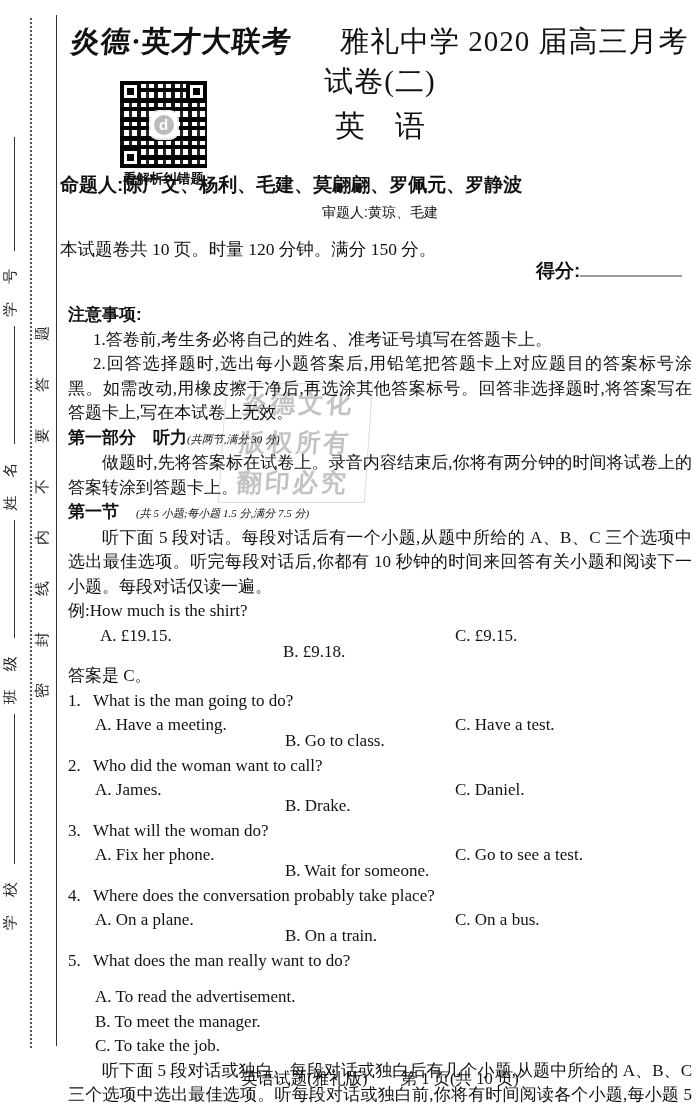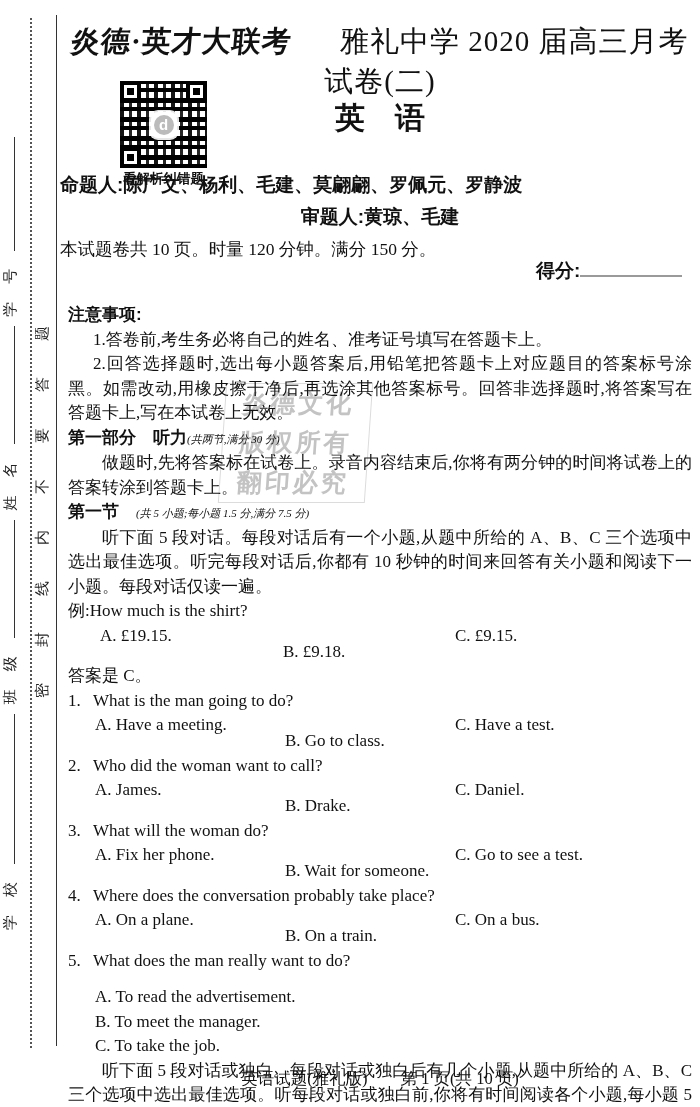--- a/index.html
+++ b/index.html
@@ -44,24 +44,24 @@
   .qr .f::after { content:""; position:absolute; left:3px; top:3px; width:7px; height:7px; background:#000; }
   .f-tl { left:0; top:0; } .f-tr { right:0; top:0; } .f-bl { left:0; bottom:0; }
   .qr-logo { position:absolute; left:50%; top:50%; transform:translate(-50%,-50%); width:26px; height:26px;
     background:#fff; border-radius:7px; display:flex; align-items:center; justify-content:center;
     box-shadow:0 0 0 2px rgba(255,255,255,.9); }
   .qr-logo span { width:20px; height:20px; border-radius:50%; background:#bbb; color:#fff; font-weight:bold;
     font-size:15px; line-height:20px; text-align:center; font-family:"Liberation Sans",sans-serif; }
   .qr-caption { position:absolute; left:110px; top:170px; width:107px; text-align:center;
     font-size:13.5px; font-weight:600; z-index:2; }
 
-  .subject-title { position:absolute; top:98px; left:60px; width:640px; text-align:center;
-    font-size:30px; font-weight:bold; z-index:2; }
+  .subject-title { position:absolute; top:106px; left:60px; width:640px; text-align:center;
+    font-size:30px; font-weight:normal; z-index:2; }
   .setters   { position:absolute; top:172px; left:60px; width:640px; text-align:left; font-size:19px; font-weight:bold; z-index:2; }
-  .reviewers { position:absolute; top:204px; left:60px; width:640px; text-align:center; font-size:19px; font-weight:bold; z-index:2; }
+  .reviewers { position:absolute; top:204px; left:60px; width:640px; text-align:center; font-size:14px; font-weight:normal; z-index:2; }
   .exam-info { position:absolute; top:237px; left:60px; width:640px; text-align:left; font-size:17.5px; z-index:2; }
   .score-row { position:absolute; top:257px; left:536px; font-size:19px; font-weight:bold; z-index:2; }
   .score-line { display:inline-block; width:102px; height:20px; border-bottom:2px solid #9a9a9a; }
 
   
   .body-col { position:absolute; left:68px; top:303px; width:624px; z-index:2;
     font-size:17px; line-height:24.5px; text-align:justify; }
   .b { font-weight:bold; font-family:"Liberation Sans","DejaVu Sans",sans-serif; }
   .h-note { font-style:italic; font-size:11px; }
   .ind  { text-indent:25px; }

